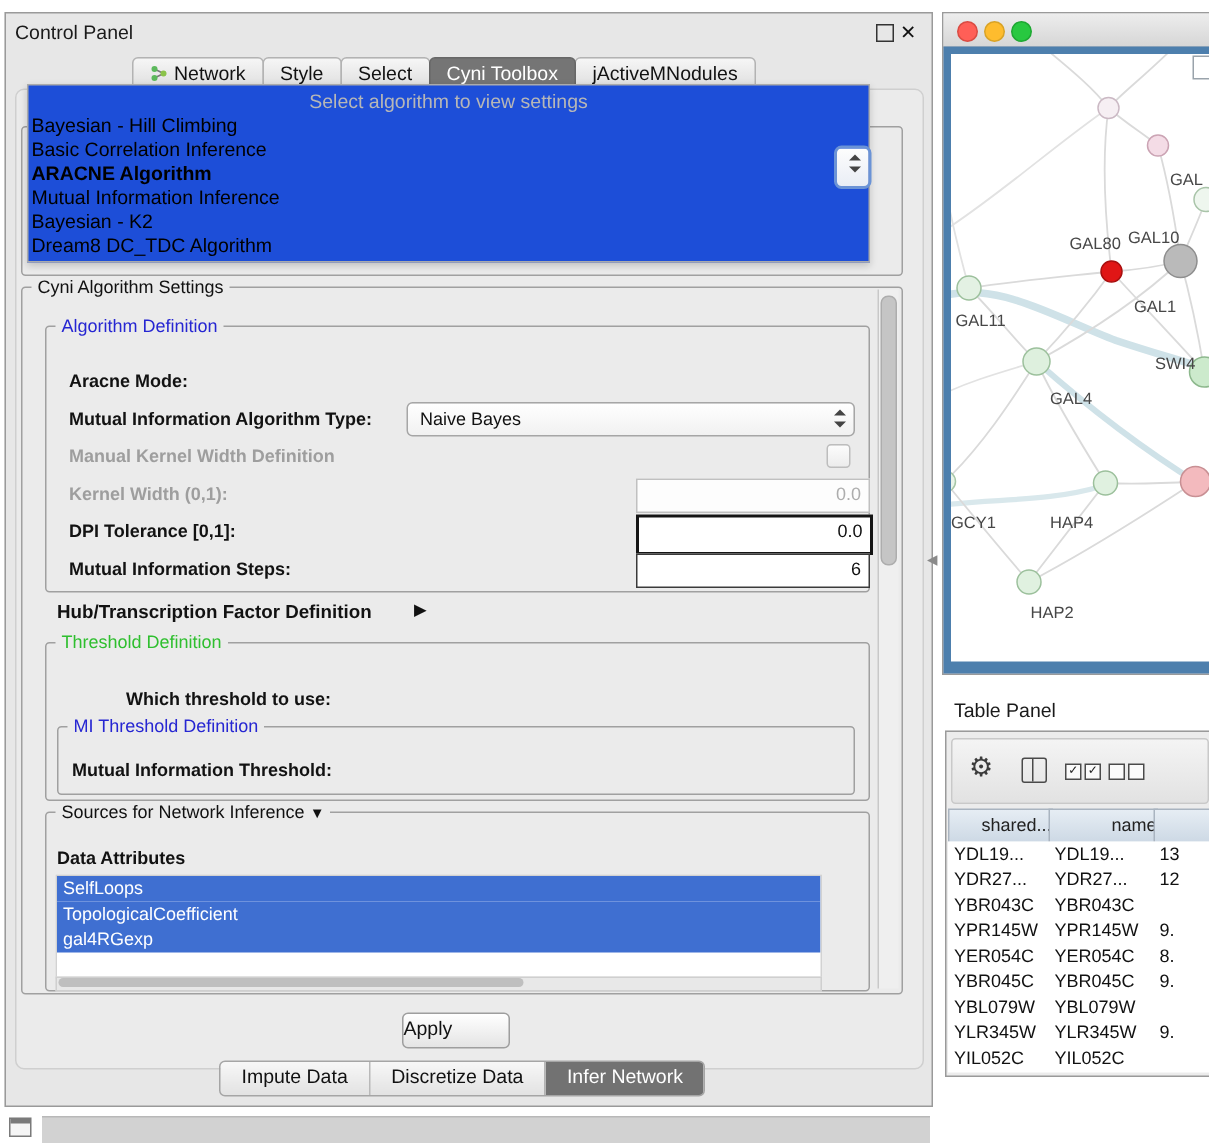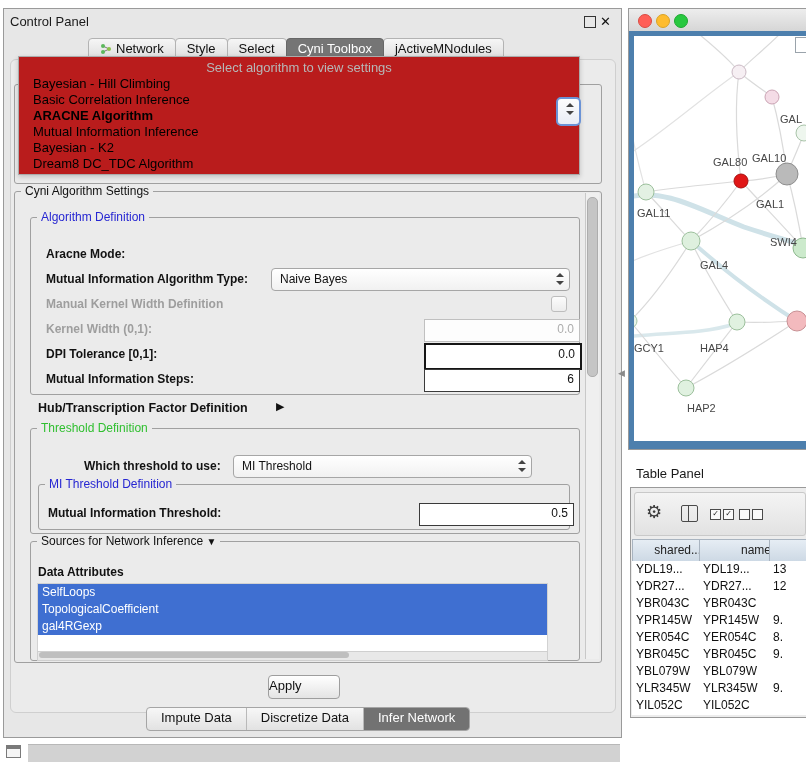--- a/index.html
+++ b/index.html
@@ -10,23 +10,23 @@
   .win{position:absolute;border:1px solid #9a9a9a;background:#e7e7e7}
   .innerpanel{position:absolute;border:1px solid #cfcfcf;border-radius:6px;background:#ebebeb}
   .titlebar-text{font-size:13px;color:#1a1a1a;white-space:nowrap}
   .win-restore{position:absolute;width:10px;height:10px;border:1.5px solid #333;background:transparent}
   .win-close{position:absolute;font-size:13px;font-weight:bold;color:#111;line-height:13px}
   
   .tabs{position:absolute;display:flex;height:22px}
   .tab{display:flex;align-items:center;gap:4px;padding:0 11px;font-size:13px;color:#111;background:linear-gradient(#f6f6f6,#dedede);border:1px solid #b3b3b3;margin-right:-1px;border-radius:4px;line-height:20px;white-space:nowrap}
   .tab.sel{background:#757575;color:#fff;border-color:#676767;z-index:2}
   
-  .popup{position:absolute;background:#b91c1c;border:1px solid #ababab;z-index:40;box-shadow:0 2px 5px rgba(0,0,0,.18)}
+  .popup{position:absolute;background:#1d4ed8;border:1px solid #ababab;z-index:40;box-shadow:0 2px 5px rgba(0,0,0,.18)}
   .popup-ph{height:17px;line-height:17px;text-align:center;color:#b7b7b7;font-size:13px;margin-top:2px}
-  .popup-item{height:16px;line-height:16px;font-size:13px;color:#000;padding-left:14px;white-space:nowrap}
+  .popup-item{height:16px;line-height:16px;font-size:13px;color:#000;padding-left:2px;white-space:nowrap}
   .popup-item.bold{font-weight:bold}
   .stepper{position:absolute;width:21px;height:25px;border:2px solid #6b93d6;border-radius:5px;background:linear-gradient(#fdfdfd,#e9edf5);z-index:45}
   
   .group{position:absolute;border:1px solid #a0a0a0;border-radius:3px}
   .legend{position:absolute;top:-8px;left:6px;background:#ebebeb;padding:0 4px;font-size:12px;color:#111;white-space:nowrap}
   .legend.blue{color:#2626d2}
   .legend.green{color:#2fbf2f}
   
   .lbl{position:absolute;font-size:12px;font-weight:bold;color:#121212;white-space:nowrap}
   .lbl.dis{color:#9e9e9e}
@@ -159,30 +159,25 @@
   <span class="lbl" style="left:46px;top:372px">Mutual Information Steps:</span>
   <div class="fld" style="left:424px;top:369px;width:144px;border-color:#3a3a3a">6</div>
 
   <span class="lbl" style="left:38px;top:401px;font-size:12.5px">Hub/Transcription Factor Definition</span>
   <span class="tri" style="left:276px;top:400px">▶</span>
 
   <div class="group" style="left:30px;top:428px;width:548px;height:104px">
     <span class="legend green">Threshold Definition</span>
   </div>
   <span class="lbl" style="left:84px;top:459px">Which threshold to use:</span>
-  <div class="combo" style="left:233px;top:455px;width:297px">
-    <span class="combo-text">MI Threshold</span>
-    <span class="arrows"></span>
-  </div>
 
   <div class="group" style="left:38px;top:484px;width:530px;height:44px">
     <span class="legend blue">MI Threshold Definition</span>
   </div>
   <span class="lbl" style="left:48px;top:506px">Mutual Information Threshold:</span>
-  <div class="fld" style="left:419px;top:503px;width:143px;border-color:#3a3a3a">0.5</div>
 
   <div class="group" style="left:30px;top:541px;width:548px;height:118px">
     <span class="legend"><span>Sources for Network Inference</span> <span style="font-size:10px">▼</span></span>
   </div>
   <span class="lbl" style="left:38px;top:565px">Data Attributes</span>
   <div class="list" style="left:37px;top:583px;width:509px;height:68px">
     <div class="li">SelfLoops</div>
     <div class="li">TopologicalCoefficient</div>
     <div class="li">gal4RGexp</div>
   </div>

